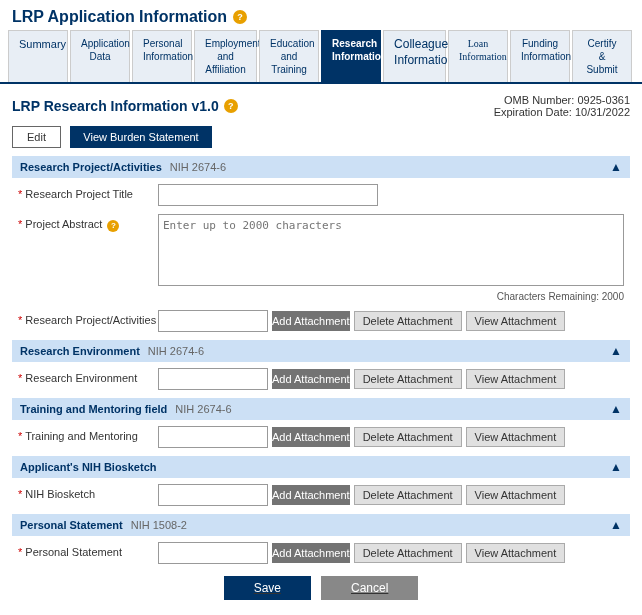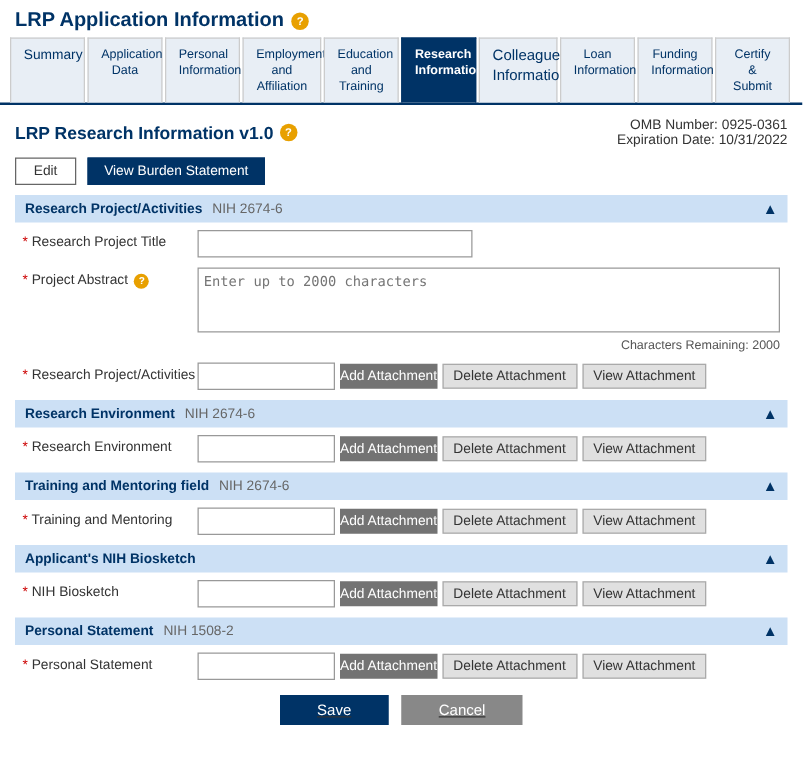--- a/index.html
+++ b/index.html
@@ -187,21 +187,21 @@
     }
     .form-input-text {
       height: 22px;
       border: 1px solid #999;
       padding: 2px 4px;
       font-size: 11px;
       width: 200px;
     }
     .form-textarea {
       width: 100%;
-      height: 52px;
+      height: 72px;
       border: 1px solid #999;
       padding: 4px;
       font-size: 11px;
       resize: none;
       color: #aaa;
     }
     .textarea-wrapper {
       flex: 1;
     }
     .char-remaining {
@@ -284,21 +284,21 @@
 </div>
 
 <div class="tab-nav">
   <div class="tab-item">Summary</div>
   <div class="tab-item" style="font-size:10px;">Application Data</div>
   <div class="tab-item" style="font-size:10px;">Personal Information</div>
   <div class="tab-item" style="font-size:10px;">Employment and Affiliation</div>
   <div class="tab-item" style="font-size:10px;">Education and Training</div>
   <div class="tab-item active" style="font-size:10px;">Research Information</div>
   <div class="tab-item" style="font-size:12px;">Colleague Information</div>
-  <div class="tab-item" style="font-size:10px;">Loan Information</div>
+  <div class="tab-item" style="font-size:10px;font-family:Liberation Serif, serif;">Loan Information</div>
   <div class="tab-item" style="font-size:10px;">Funding Information</div>
   <div class="tab-item" style="font-size:10px;">Certify &amp; Submit</div>
 </div>
 
 <div class="main-content">
 
   <div class="form-header">
     <div class="form-title">
       <span>LRP Research Information v1.0</span>
       <span class="info-icon">?</span>

